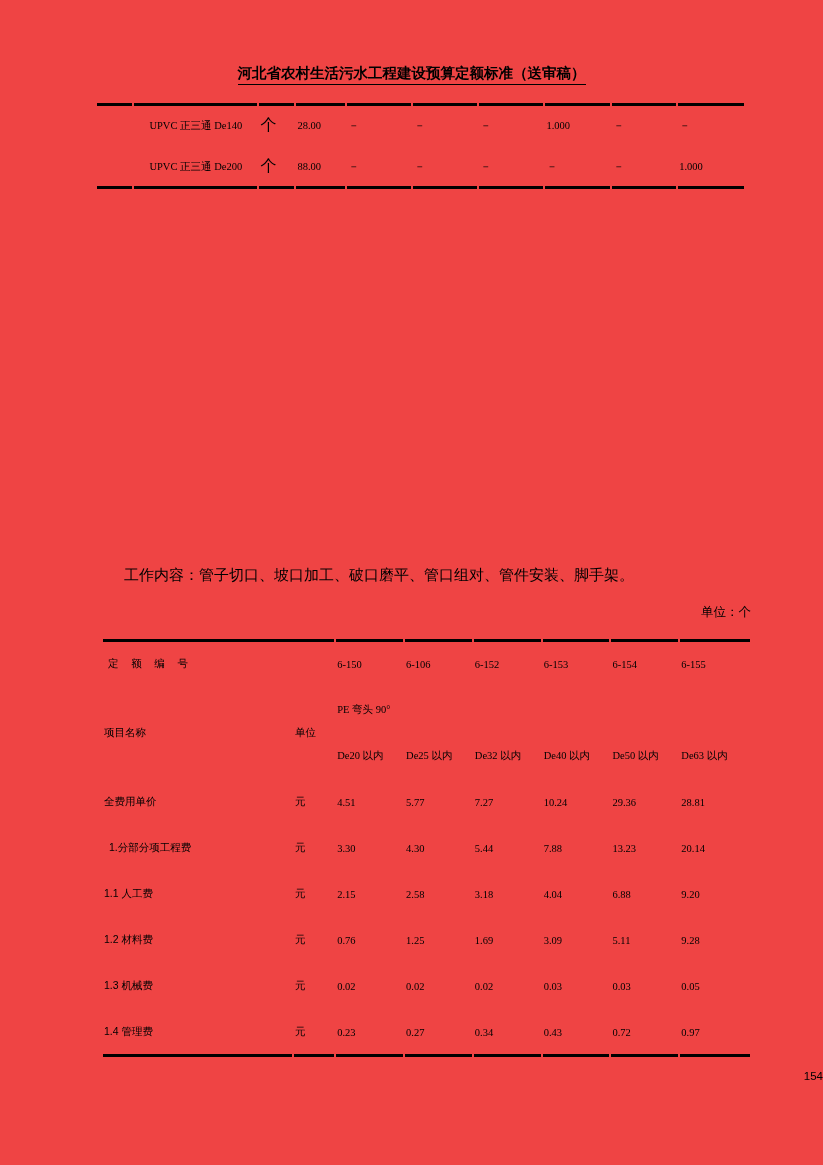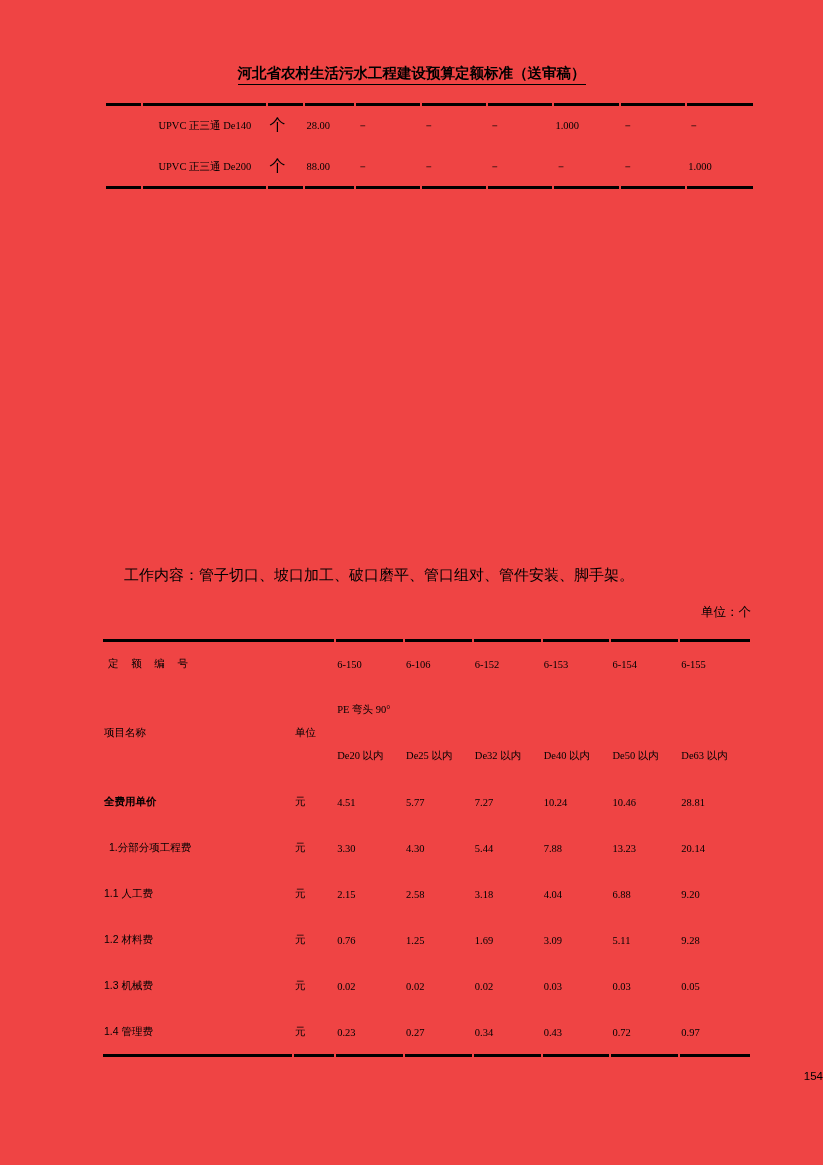--- a/index.html
+++ b/index.html
@@ -36,21 +36,21 @@
     display: inline-block;
     line-height: 1.25;
   }
   .thick-top { border-top: 3px solid #000 !important; }
   .thick-bot { border-bottom: 3px solid #000 !important; }
   .no-left  { border-left: none !important; }
 
   
   .table-top {
     position: absolute;
-    left: 104px;
+    left: 95px;
     top: 101px;
     width: 651px;
   }
   .table-top td { height: 37px; }
   .name-cell {
     text-align: center;
     font-size: 10.5px;
     white-space: nowrap;
   }
   .num-cell { font-size: 10.5px; }
@@ -104,21 +104,21 @@
     margin-left: 8px;
   }
   .hdr-sub {
     font-size: 10.5px;
     white-space: nowrap;
   }
   .row-label {
     font-size: 11.5px;
     font-family: "Liberation Sans", "DejaVu Sans", sans-serif;
   }
-  .row-label.bold { font-weight: bold; margin-left: 8px; }
+  .row-label.bold { font-weight: normal; margin-left: 8px; }
   .row-label.left {
     text-align: left;
     padding-left: 6px;
   }
   .unit-cell {
     font-size: 11.5px;
     font-family: "Liberation Sans", "DejaVu Sans", sans-serif;
   }
   .val-cell { font-size: 10.5px; }
 
@@ -225,21 +225,21 @@
         <td class="hdr-sub">De63 以内</td>
       </tr>
 
       <tr>
         <td class="row-label bold">全费用单价</td>
         <td class="unit-cell">元</td>
         <td class="val-cell">4.51</td>
         <td class="val-cell">5.77</td>
         <td class="val-cell">7.27</td>
         <td class="val-cell">10.24</td>
-        <td class="val-cell">10.46</td>
+        <td class="val-cell">29.36</td>
         <td class="val-cell">28.81</td>
       </tr>
       <tr>
         <td class="row-label left">1.分部分项工程费</td>
         <td class="unit-cell">元</td>
         <td class="val-cell">3.30</td>
         <td class="val-cell">4.30</td>
         <td class="val-cell">5.44</td>
         <td class="val-cell">7.88</td>
         <td class="val-cell">13.23</td>

